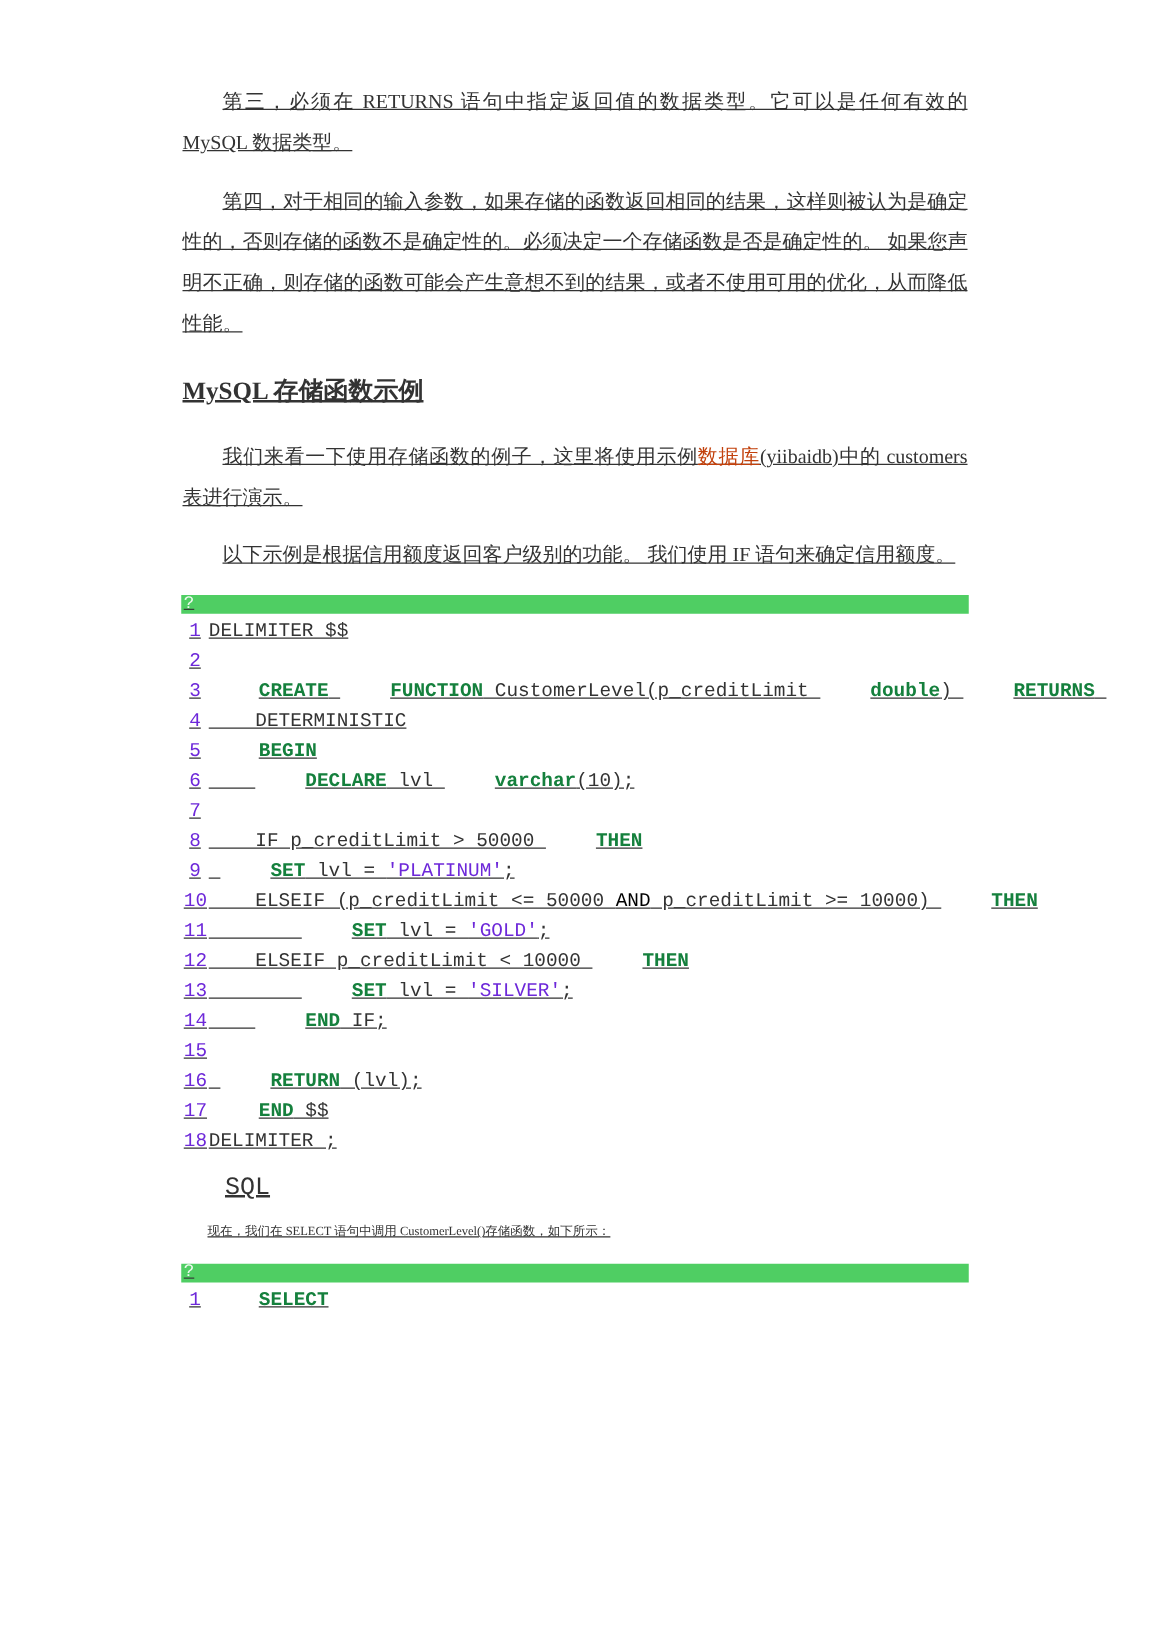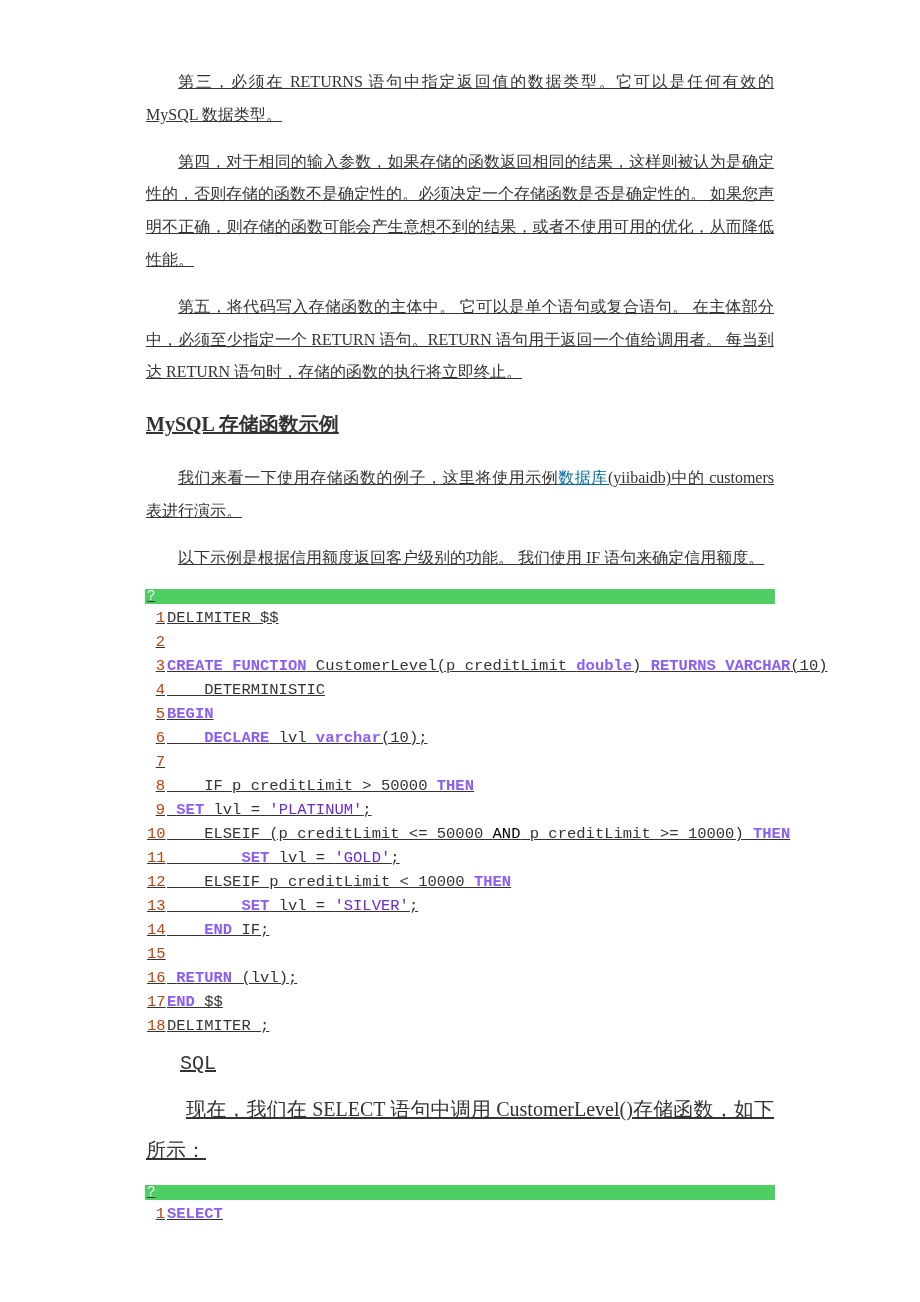--- a/index.html
+++ b/index.html
@@ -23,21 +23,21 @@
     margin: 0 0 14px 0;
   }
   .indent { text-indent: 2em; }
   .h2 {
     font-size: 20px;
     font-weight: bold;
     margin: 22px 0 24px 0;
     font-family: "SimSun", "Songti SC", serif;
   }
   .link {
-    color: #0369a1;
+    color: #c2410c;
     text-decoration: underline;
   }
   .codeblock {
     margin: 6px -1px 6px -1px;
   }
   .codebar {
     background: #4fce63;
     height: 15px;
     color: #ffffff;
     font-family: "Courier New", Consolas, monospace;
@@ -48,48 +48,47 @@
   .codebar span { opacity: .9; }
   .code {
     font-family: "Courier New", Consolas, monospace;
     font-size: 15.5px;
     line-height: 1.55;
     white-space: pre;
     display: flex;
     padding: 2px 0 4px 0;
   }
   .gutter {
-    text-align: right;
-    color: #c2410c;
+    text-align: center;
+    color: #6d28d9;
     padding: 0 2px 0 2px;
     user-select: none;
     min-width: 18px;
   }
   .codebody {
     flex: 1;
     color: #333;
     padding-left: 0px;
   }
-  .kw { color: #8b5cf6; font-weight: bold; }
+  .kw { color: #15803d; font-weight: bold; margin-left: 40px; }
   .str { color: #6d28d9; }
   .op { color: #000000; }
   .small-label {
     font-family: "Courier New", monospace;
     font-size: 20px;
     margin: 10px 0 14px 34px;
   }
 </style>
 </head>
 <body>
 
 <div class="page">
 
   <p class="para indent">第三，必须在 RETURNS 语句中指定返回值的数据类型。它可以是任何有效的 MySQL 数据类型。</p>
   <p class="para indent">第四，对于相同的输入参数，如果存储的函数返回相同的结果，这样则被认为是确定性的，否则存储的函数不是确定性的。必须决定一个存储函数是否是确定性的。  如果您声明不正确，则存储的函数可能会产生意想不到的结果，或者不使用可用的优化，从而降低性能。</p>
-  <p class="para indent">第五，将代码写入存储函数的主体中。 它可以是单个语句或复合语句。 在主体部分中，必须至少指定一个 RETURN 语句。RETURN 语句用于返回一个值给调用者。  每当到达 RETURN 语句时，存储的函数的执行将立即终止。</p>
 
   <h2 class="h2">MySQL 存储函数示例</h2>
 
   <p class="para indent">
     <span>我们来看一下使用存储函数的例子，这里将使用示例</span><a href="#" class="link">数据库</a><span>(yiibaidb)中的 customers 表进行演示。</span>
   </p>
 
   <p class="para indent">以下示例是根据信用额度返回客户级别的功能。  我们使用 IF 语句来确定信用额度。</p>
 
   <div class="codeblock">
@@ -129,21 +128,21 @@
 <span>    </span><span class="kw">END</span><span> IF;</span>
 
 <span> </span><span class="kw">RETURN</span><span> (lvl);</span>
 <span class="kw">END</span><span> $$</span>
 <span>DELIMITER ;</span></div>
     </div>
   </div>
 
   <div class="small-label">SQL</div>
 
-  <p class="para indent" style="font-size:20px;">现在，我们在 SELECT 语句中调用 CustomerLevel()存储函数，如下所示：</p>
+  <p class="para indent" style="font-size:10px;">现在，我们在 SELECT 语句中调用 CustomerLevel()存储函数，如下所示：</p>
 
   <div class="codeblock">
     <div class="codebar"><span>?</span></div>
     <div class="code">
 <div class="gutter"><span>1</span></div>
 <div class="codebody"><span class="kw">SELECT</span></div>
     </div>
   </div>
 
 </div>

